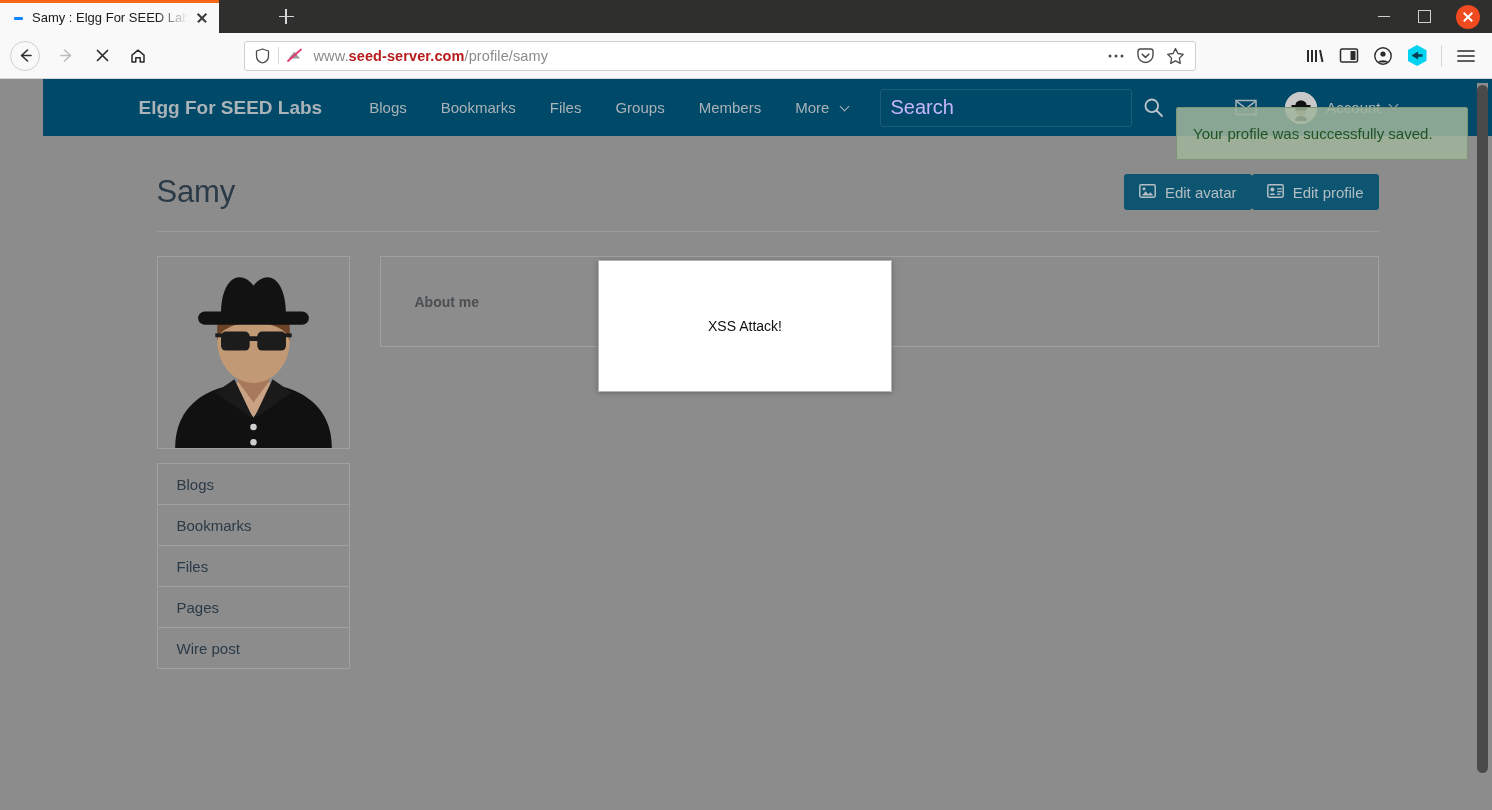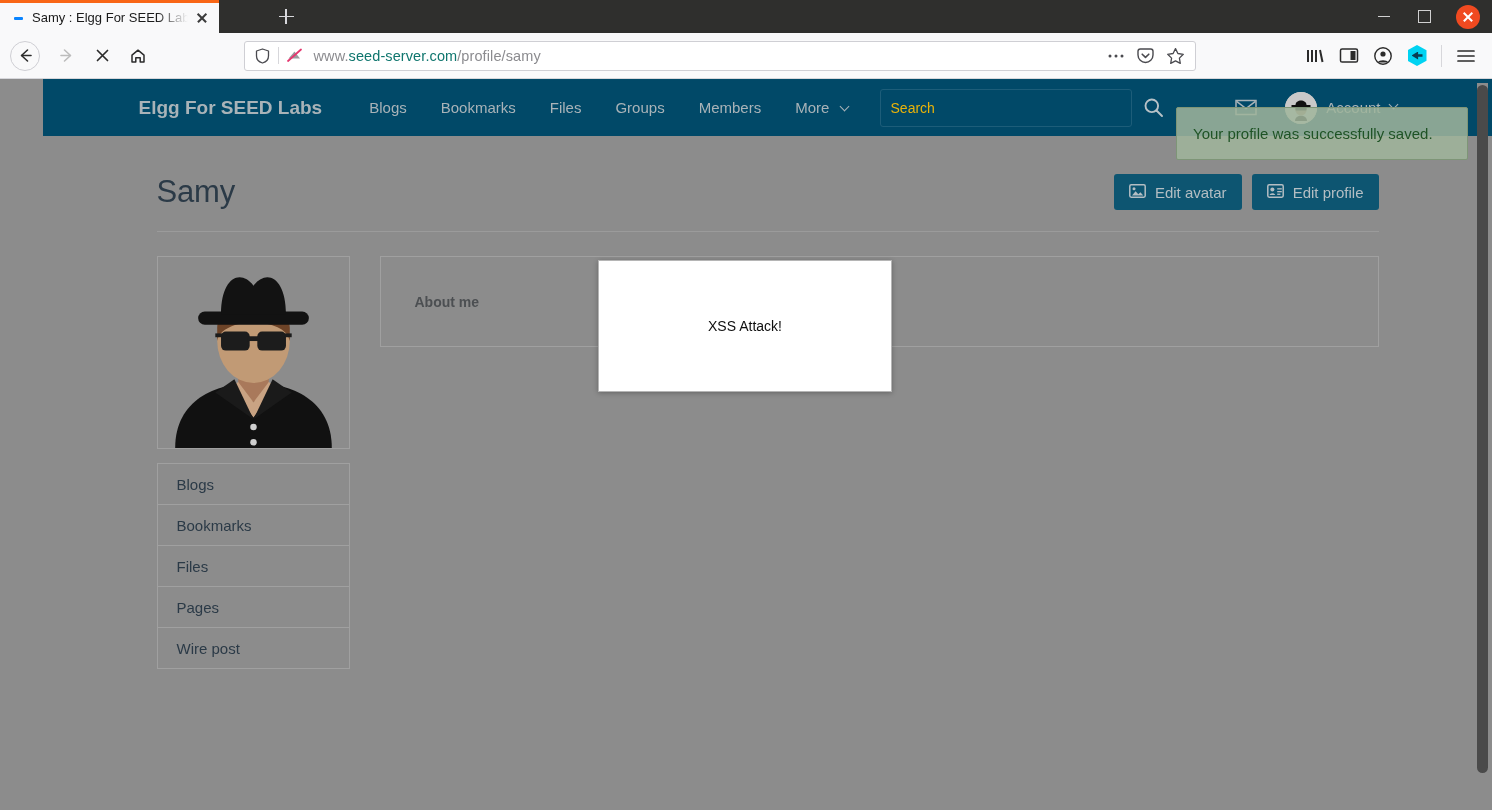--- a/index.html
+++ b/index.html
@@ -81,21 +81,21 @@
 
   #urlbar-wrap { flex:1; display:flex; justify-content:center; }
   #urlbar {
     width:952px; height:30px; background:#fff; border:1px solid #cfcfd4; border-radius:3px;
     display:flex; align-items:center; padding:0 6px;
   }
   #shield { width:24px; display:flex; align-items:center; justify-content:center; flex:none; }
   .urlsep { width:1px; height:17px; background:#d7d7db; margin:0 3px; flex:none; }
   #protection { width:26px; display:flex; align-items:center; justify-content:center; flex:none; }
   #urltext { flex:1; font-size:14.5px; color:#8b8b8f; padding-left:6px; white-space:nowrap; overflow:hidden; letter-spacing:0.1px;}
-  #urltext b { color:#0f766e; font-weight:400; }
+  #urltext b { color:#b91c1c; font-weight:700; }
   #urltext .scheme { color:#8b8b8f; }
   .url-icons { display:flex; align-items:center; gap:4px; flex:none; }
   .url-icon { width:26px; height:26px; display:flex; align-items:center; justify-content:center; }
 
   #toolbar-right { display:flex; align-items:center; margin-left:18px; gap:2px; }
   .tbicon { width:32px; height:32px; display:flex; align-items:center; justify-content:center; }
   .tbsep { width:1px; height:22px; background:#d7d7db; margin:0 6px; }
   .ext-hex { width:19px; height:21px; background:#00d3f2;
              clip-path: polygon(50% 0%, 100% 25%, 100% 75%, 50% 100%, 0% 75%, 0% 25%);
              display:flex; align-items:center; justify-content:center; }
@@ -113,21 +113,21 @@
   .nav-link.more { margin-right:6px; }
   .chev-down {
     display:inline-block; width:7px; height:7px; border-right:1.6px solid #a9b3b8;
     border-bottom:1.6px solid #a9b3b8; transform:rotate(45deg); margin-left:7px;
     position:relative; top:-3px;
   }
   #searchbox {
     margin-left:26px; width:252px; height:38px; border:1px solid #1d5d79;
     border-radius:3px; display:flex; align-items:center; padding:0 10px;
   }
-  #searchbox .ph { font-size:14px; color:#eab308; }
+  #searchbox .ph { font-size:20px; color:#c4b5fd; }
   #search-go { width:44px; display:flex; align-items:center; justify-content:center; }
   #topbar-right { margin-left:auto; display:flex; align-items:center; }
   #mail-icon { margin-right:28px; display:flex; align-items:center; }
   #account-block { display:flex; align-items:center; }
   #account-label { font-size:15px; color:#a9b3b8; margin-left:9px; }
   .avatar-sm {
     width:32px; height:32px; border-radius:50%; overflow:hidden; background:#b9b9b9; flex:none;
   }
 
   
@@ -136,21 +136,21 @@
     background: rgba(160,180,155,0.86); border:1px solid #7e9577;
     display:flex; align-items:center; padding:0 16px; border-radius:2px; z-index:40;
   }
   #notice span { font-size:15px; color:#1f5325; }
 
   
   #content { width:1258px; margin:0 auto; padding-top:24px; position:relative; }
   #page-head { display:flex; align-items:center; justify-content:space-between;
                padding:0 18px; height:64px; }
   #page-title { font-size:31px; font-weight:normal; color:#2b3a47; letter-spacing:-0.2px; }
-  #head-actions { display:flex; gap:10px; }
+  #head-actions { display:flex; }
   .btn-teal {
     background:#0d5571; color:#b4bec3; font-size:15px; height:36px;
     border-radius:3px; display:flex; align-items:center; padding:0 15px; gap:9px;
     border:none; white-space:nowrap;
   }
   #divider { height:1px; background:#9b9b9b; margin:7px 18px 0 18px; }
 
   #cols { display:flex; padding:24px 18px 0 18px; gap:30px; }
   #sidebar { width:193px; flex:none; }
   #avatar-box {

